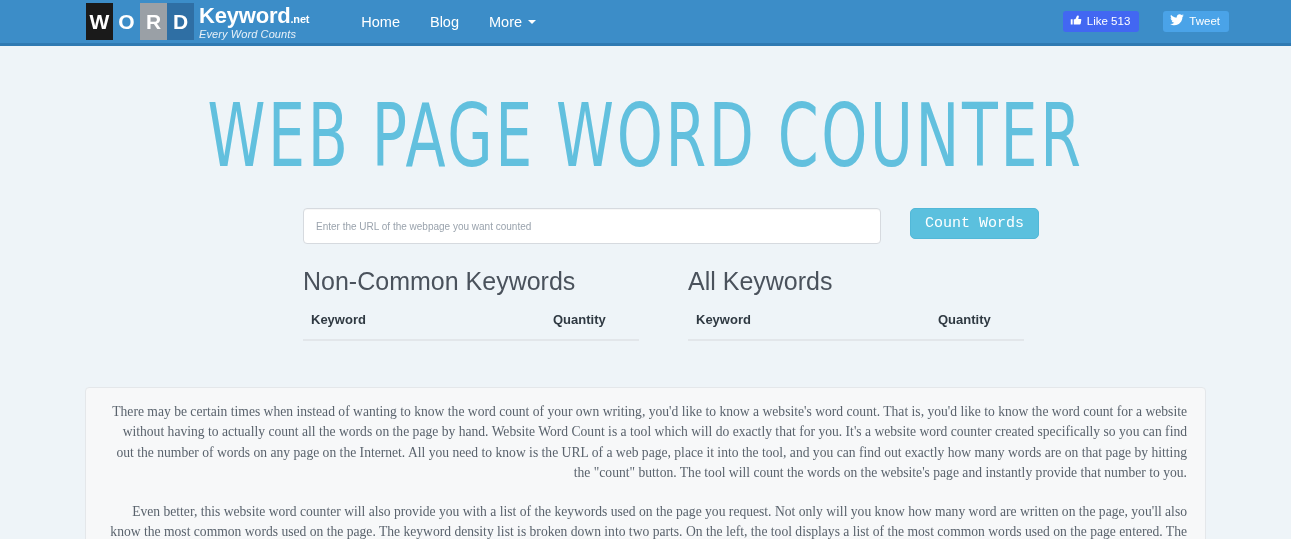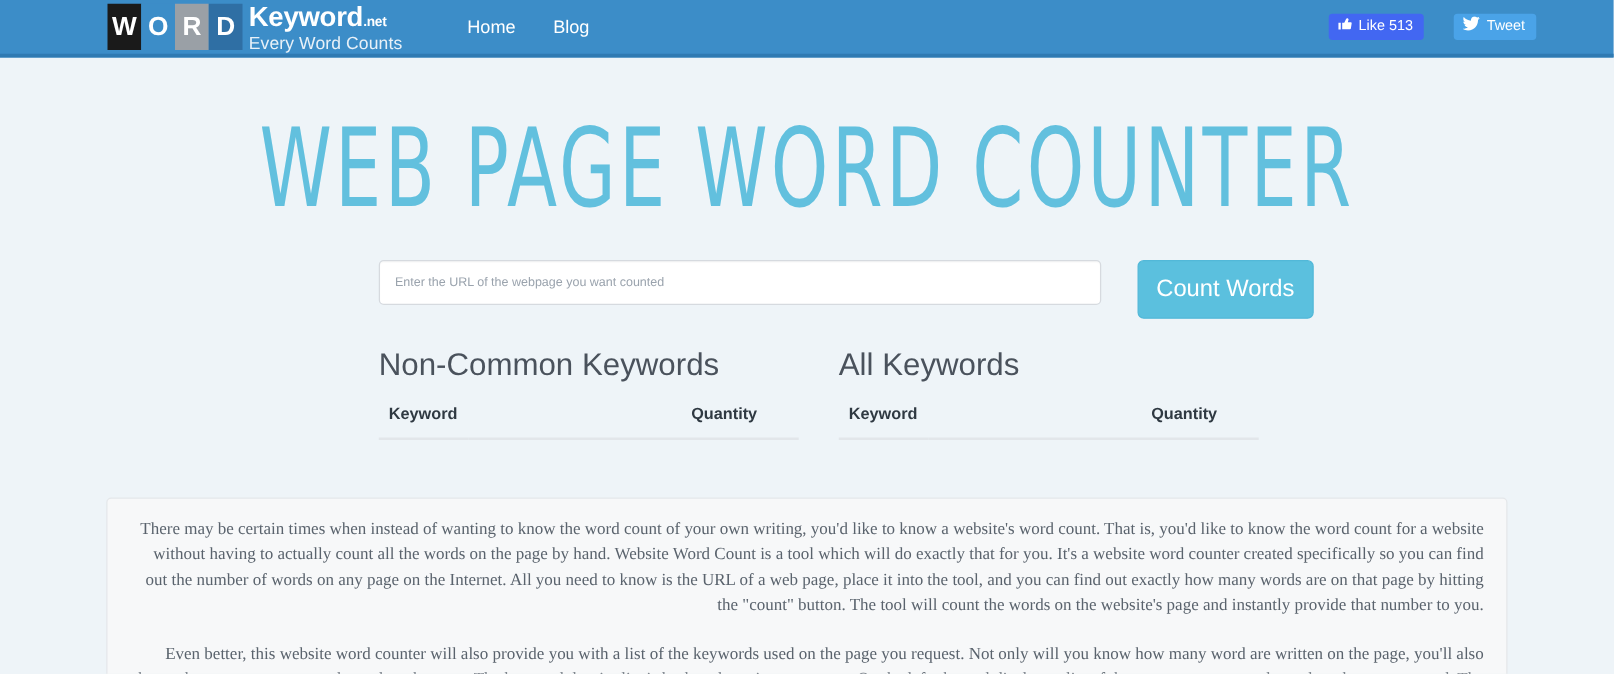--- a/index.html
+++ b/index.html
@@ -43,23 +43,24 @@
   .brand-text { margin-left: 5px; line-height: 1; padding-top: 1px; }
   .brand-main {
     color: #ffffff;
     font-size: 22px;
     font-weight: bold;
     letter-spacing: -0.2px;
   }
   .brand-tld { font-size: 11px; font-weight: bold; vertical-align: baseline; text-align: right; }
   .brand-tag {
     color: #e8f1f8;
-    font-size: 14px;
+    font-size: 11px;
     margin-top: 2px;
     letter-spacing: 0.1px;
+    font-style: italic;
   }
 
   .nav-links { display: flex; align-items: flex-end; margin-left: 37px; }
   .nav-link {
     color: #ffffff;
     font-size: 14.5px;
     text-decoration: none;
     padding: 0 15px;
     line-height: 46px;
     white-space: nowrap;
@@ -133,35 +134,36 @@
     font-family: "Liberation Sans", sans-serif;
     box-shadow: inset 0 1px 1px rgba(0,0,0,.035);
   }
   .url-input::placeholder { color: #9aa3ad; }
   .count-btn {
     margin-left: 29px;
     background: #5bc0de;
     color: #ffffff;
     border: 1px solid #52b8d8;
     border-radius: 5px;
-    height: 47px;
+    height: 31px;
     padding: 0 14px;
-    font-size: 19px;
+    font-size: 15px;
     cursor: pointer;
-    font-family: Liberation Sans, sans-serif;
+    font-family: Liberation Mono, monospace;
   }
 
   
   .tables-row {
     display: flex;
     padding-left: 303px;
     margin-top: 24px;
+    gap: 31px;
   }
   .table-block { width: 336px; }
-  .table-block.second { margin-left: 32px; }
+  .table-block.second { margin-left: 18px; }
   .table-title {
     font-size: 25px;
     color: #4a525c;
     font-weight: normal;
     margin: 0 0 16px 0;
     line-height: 1.1;
   }
   table.kw {
     width: 336px;
     border-collapse: collapse;
@@ -213,20 +215,24 @@
     </span>
   </a>
 
   <div class="nav-links">
     <a class="nav-link" href="#">
         <span>Home</span>
       </a>
     <a class="nav-link" href="#">
         <span>Blog</span>
       </a>
+    <a class="nav-link" href="#">
+        <span>More</span>
+        <span class="caret"></span>
+      </a>
   </div>
 
   <div class="social">
     <div class="btn-like">
       <span><svg width="12" height="12" viewBox="0 0 16 16">
             <path fill="#ffffff" d="M1 7h2.5v7H1V7zm4 0h1.6c.4 0 .7-.2.9-.6L9 3.1c.3-.6.8-1 1.4-1 .8 0 1.4.6 1.4 1.4 0 .2 0 .4-.1.6L11 6.5h3c.7 0 1.2.6 1.1 1.3l-.8 4.9c-.1.7-.7 1.2-1.4 1.2H5V7z"></path>
           </svg></span>
       <span>Like 513</span>
     </div>
     <div class="btn-tweet">

